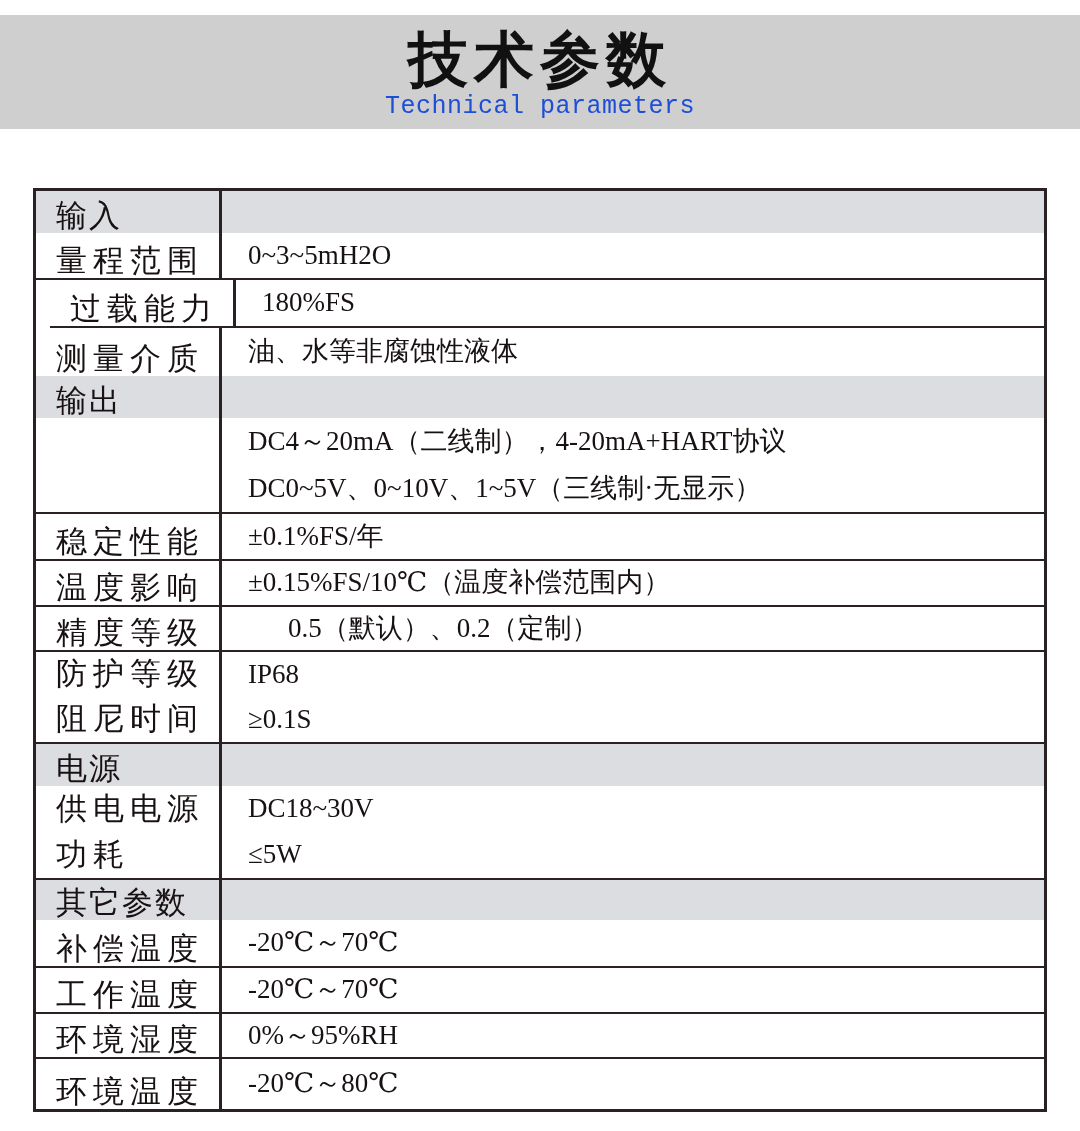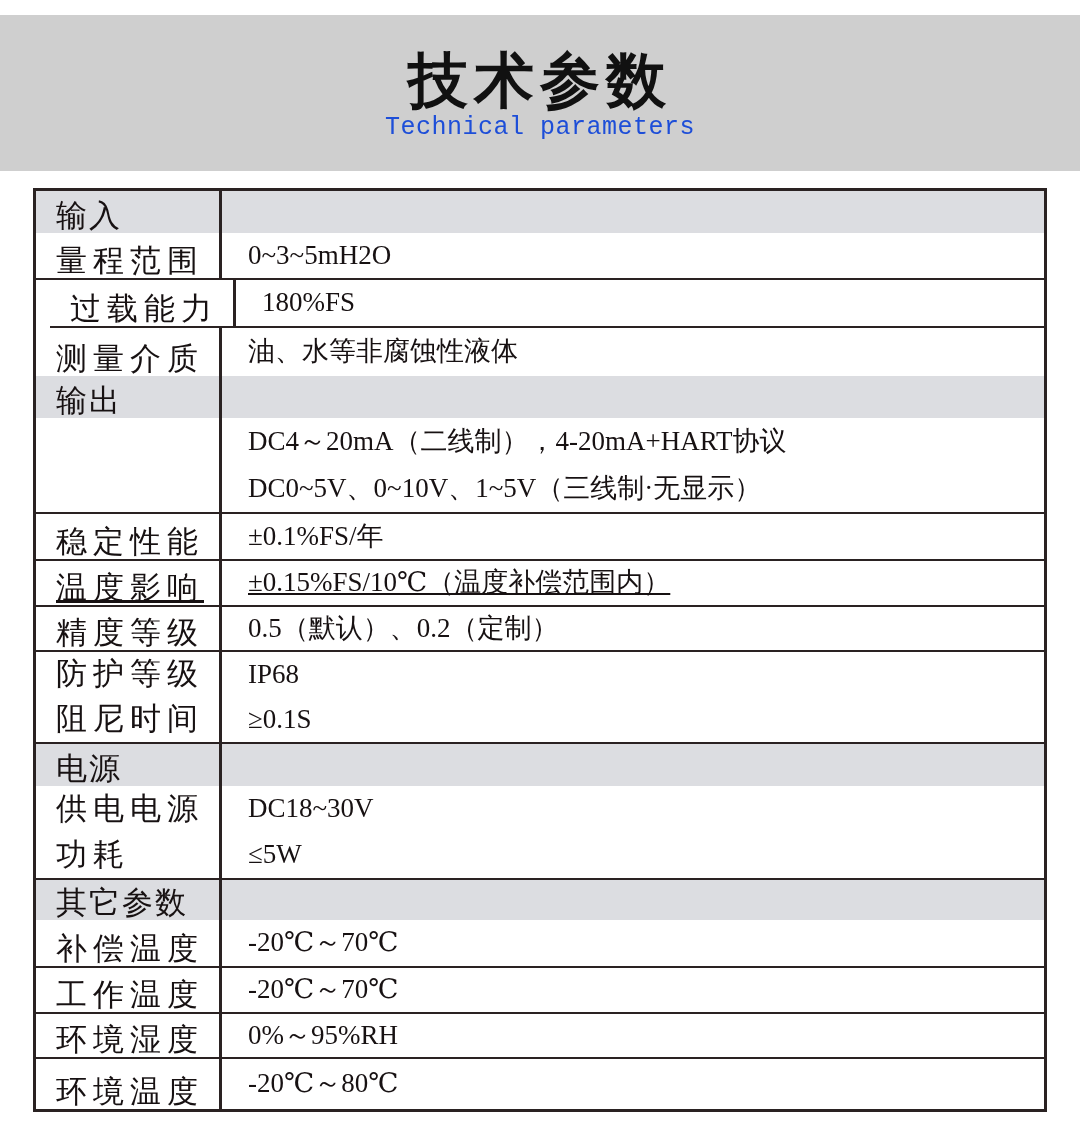--- a/index.html
+++ b/index.html
@@ -8,21 +8,21 @@
     --border-col:#2a2222;
     --text-col:#171112;
   }
   html,body{margin:0;padding:0;}
   body{
     width:1080px;height:1131px;position:relative;background:#ffffff;
     font-family:"Liberation Serif","DejaVu Serif",serif;
     color:var(--text-col);overflow:hidden;
   }
   .band{
-    position:absolute;top:15px;left:0;width:1080px;height:156px;
+    position:absolute;top:15px;left:0;width:1080px;height:114px;
     background:var(--band-gray);
     display:flex;flex-direction:column;align-items:center;justify-content:center;
     text-align:left;
   }
   .title{
     font-family:"Liberation Sans","DejaVu Sans",sans-serif;
     font-weight:bold;font-size:60px;line-height:64px;letter-spacing:6px;
     color:#111111;margin-top:4px;
   }
   .subtitle{
@@ -113,29 +113,29 @@
       </div>
     </div>
     <div class="row bb" style="flex: 0 0 47px;">
       <div class="cl">
         <span class="lbl">稳定性能</span>
       </div>
       <div class="cr">
         <span class="val">±0.1%FS/年</span>
       </div>
     </div>
-    <div class="row bb" style="flex: 0 0 46px; text-decoration: underline;">
+    <div class="row bb" style="flex: 0 0 46px;">
       <div class="cl">
         <span class="lbl">温度影响</span>
       </div>
       <div class="cr">
         <span class="val">±0.15%FS/10℃（温度补偿范围内）</span>
       </div>
     </div>
-    <div class="row bb" style="flex: 0 0 45px;">
+    <div class="row bb" style="flex: 0 0 45px; gap: 40px;">
       <div class="cl">
         <span class="lbl">精度等级</span>
       </div>
       <div class="cr">
         <span class="val">0.5（默认）、0.2（定制）</span>
       </div>
     </div>
     <div class="row bb" style="flex: 0 0 92px;">
       <div class="cl">
         <div class="half">

